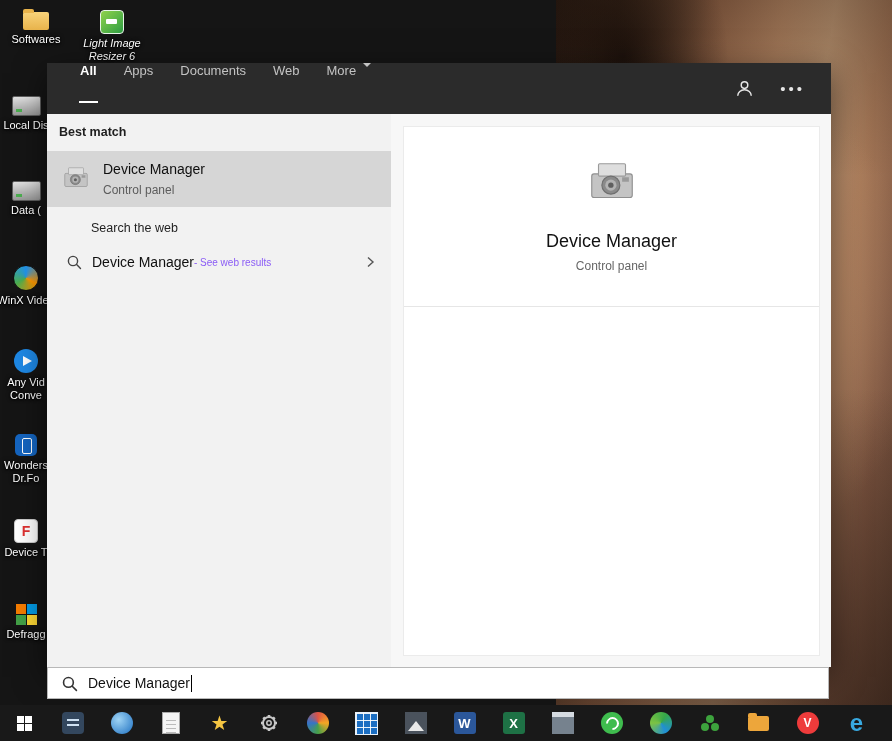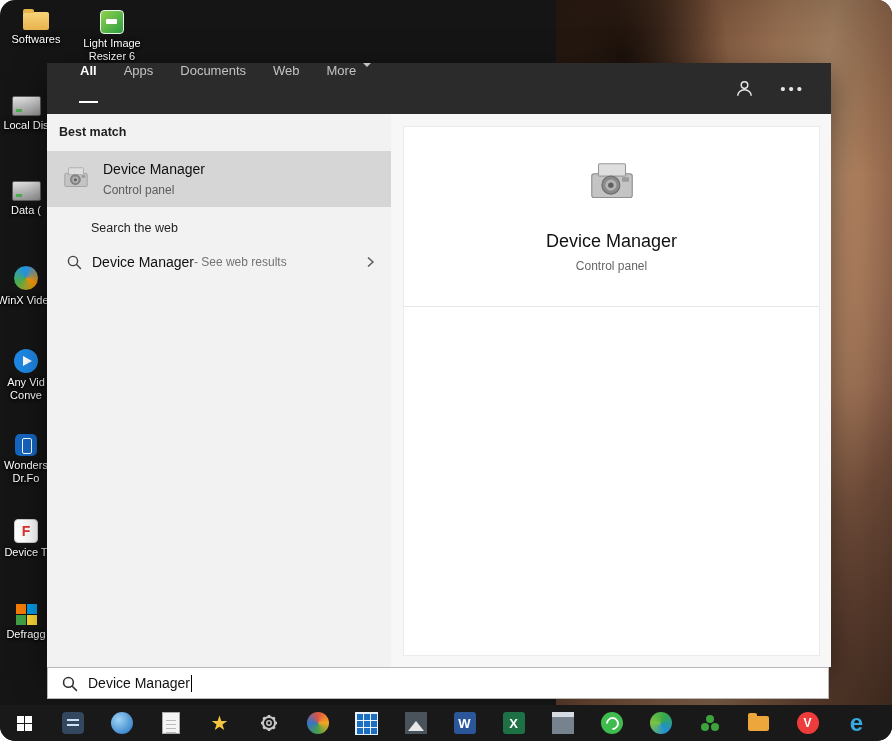--- a/index.html
+++ b/index.html
@@ -1,17 +1,17 @@
 <!DOCTYPE html>
 <html><head>
 <meta charset="utf-8">
 <style>
   html,body{margin:0;padding:0;}
   .screen{position:relative;width:892px;height:741px;overflow:hidden;background:#151515;
-          font-family:"Liberation Sans",sans-serif;border-radius:15px;-webkit-font-smoothing:antialiased;}
+          font-family:"Liberation Sans",sans-serif;-webkit-font-smoothing:antialiased;}
 
   
   .photo{position:absolute;left:556px;top:0;width:336px;height:705px;z-index:0;
     background:
       linear-gradient(180deg, rgba(30,18,12,.35) 0%, rgba(30,18,12,0) 25%, rgba(30,18,12,0) 55%, rgba(40,25,18,.55) 100%),
       radial-gradient(ellipse 150px 200px at 20% 8%, rgba(22,13,9,.9), rgba(22,13,9,0) 70%),
       radial-gradient(ellipse 220px 300px at 60% 45%, rgba(214,166,126,.5), rgba(214,166,126,0) 75%),
       linear-gradient(100deg,#2a1b13 0%,#47301f 14%,#9c6b4c 34%,#c1906a 50%,#c9a07a 61%,#a87a59 73%,#7b5440 86%,#553a2b 100%);}
 
   
@@ -66,21 +66,21 @@
   .section-label{position:absolute;left:12px;font-size:12.5px;color:#1f1f1f;text-align:right;}
   .lbl-best{top:11px;font-weight:700;}
   .lbl-web{top:107px;font-weight:400;margin-left:32px;}
   .result-item{position:absolute;left:0;top:37px;width:344px;height:56px;background:#d6d6d6;cursor:pointer;}
   .result-item .ri-icon{position:absolute;left:14px;top:13px;}
   .ri-title{position:absolute;left:56px;top:10px;font-size:14px;color:#0f0f0f;}
   .ri-sub{position:absolute;left:56px;top:32px;font-size:12px;color:#5c5c5c;}
   .web-row{position:absolute;left:0;top:129px;width:344px;height:38px;display:flex;align-items:center;cursor:pointer;}
   .web-row .wr-icon{margin:0 10px 0 19px;display:flex;}
   .wr-query{font-size:14px;color:#0f0f0f;}
-  .wr-suffix{font-size:12px;color:#737373;}
+  .wr-suffix{font-size:10px;color:#8b5cf6;}
   .wr-chev{margin-left:auto;margin-right:14px;display:flex;}
 
   .preview{position:absolute;left:356px;top:12px;width:417px;height:530px;background:#fff;
            border:1px solid #ebebeb;box-sizing:border-box;}
   .pv-icon{position:absolute;left:50%;top:30px;transform:translateX(-50%);}
   .pv-title{position:absolute;left:0;right:0;top:104px;text-align:center;font-size:18px;color:#111;}
   .pv-sub{position:absolute;left:0;right:0;top:132px;text-align:center;font-size:12px;color:#666;}
   .pv-divider{position:absolute;left:0;right:0;top:179px;border-top:1px solid #e6e6e6;}
   .pv-open{position:absolute;left:0;right:0;top:192px;height:40px;display:flex;align-items:center;
            gap:12px;padding-left:24px;cursor:pointer;}
@@ -161,21 +161,21 @@
       </g>
     </defs>
   </svg>
 
   <div class="photo"></div>
 
   <div class="desk-icon" style="left:4px;top:12px;">
     <div class="ic ic-folder"></div>
     <div class="lbl">Softwares</div>
   </div>
-  <div class="desk-icon" style="left:80px;top:10px;">
+  <div class="desk-icon" style="left:80px;top:10px;font-style:italic;">
     <div class="ic ic-lir"></div>
     <div class="lbl">Light Image Resizer 6</div>
   </div>
 
   <div class="desk-icon" style="left:-6px;top:96px;">
     <div class="ic ic-disk"></div>
     <div class="lbl">Local Dis</div>
   </div>
   <div class="desk-icon" style="left:-6px;top:181px;">
     <div class="ic ic-disk"></div>

